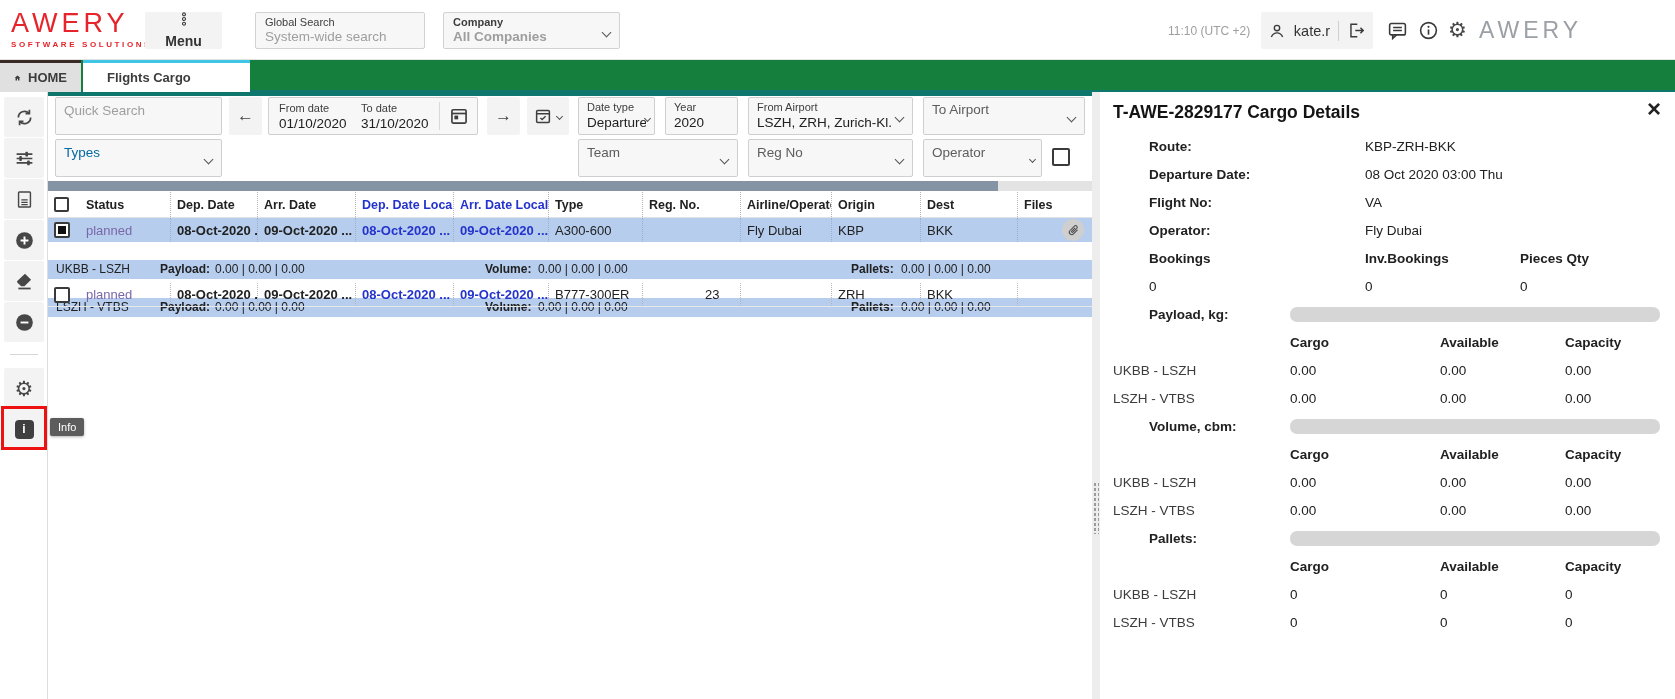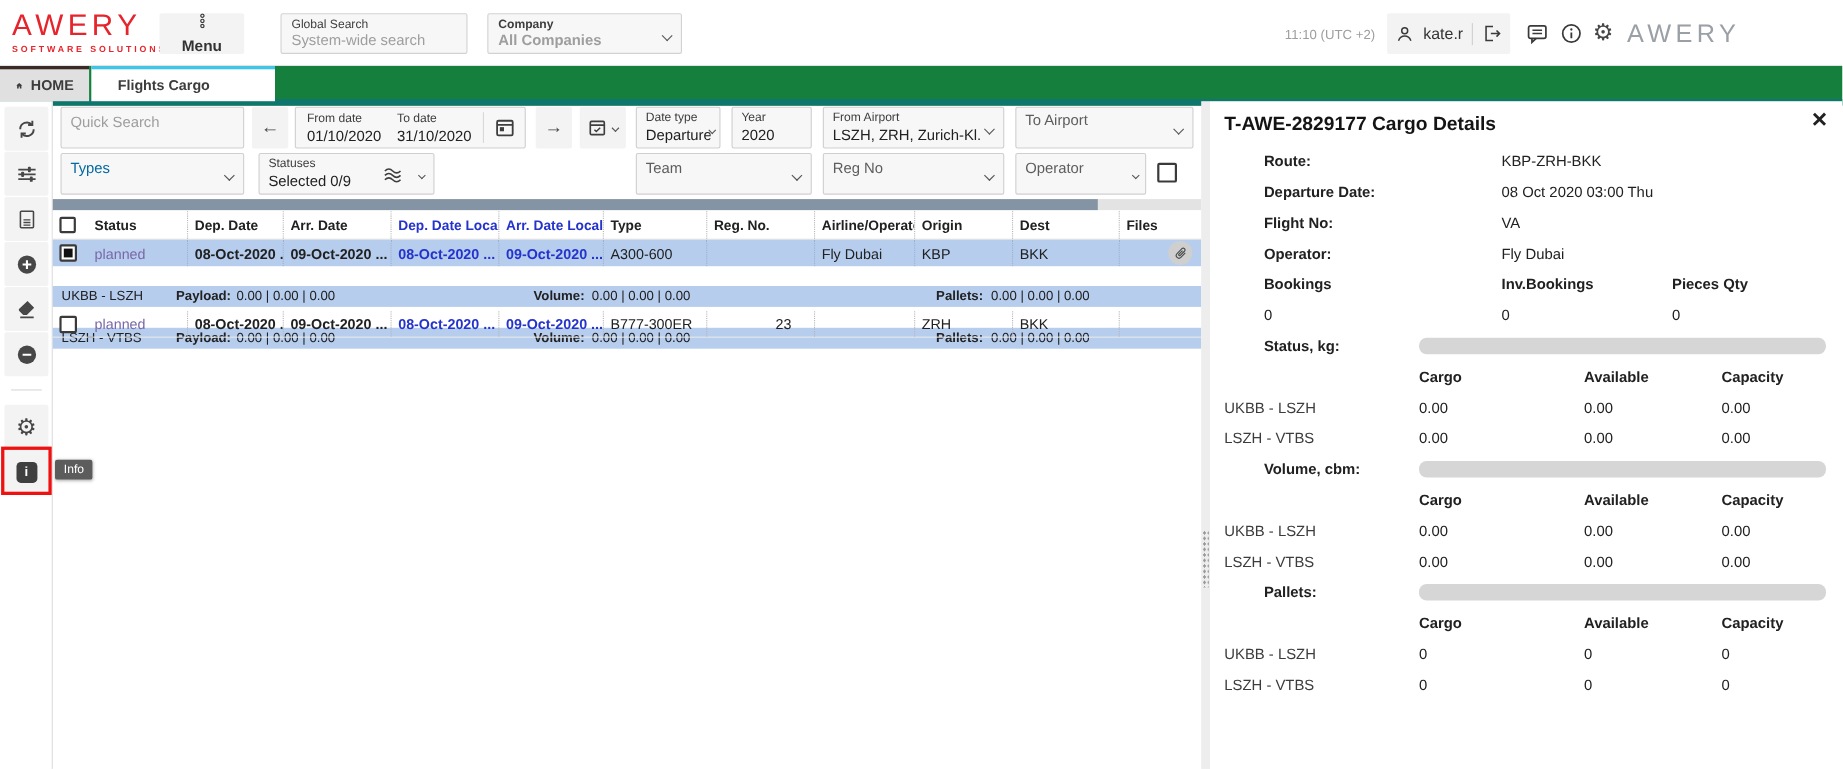--- a/index.html
+++ b/index.html
@@ -272,30 +272,20 @@
   <div class="abs ffield" style="left:875px; top:5px; width:162px;">
     <div class="flab" style="font-size:13.5px; color:#5d5d5d; margin-top:3px;">To Airport</div>
     <span class="chv abs" style="right:9px; top:16px;"></span>
   </div>
 
   <div class="abs ffield" style="left:7px; top:47px; width:167px;">
     <div class="phold" style="margin-top:2px; color:#0369a1;">Types</div>
     <span class="chv abs" style="right:9px; top:16px;"></span>
   </div>
 
-  <div class="abs ffield" style="left:187px; top:47px; width:160px;">
-    <div class="flab">Statuses</div>
-    <div class="fval">Selected 0/9</div>
-    <svg class="abs" style="right:28px; top:11px;" width="18" height="16" viewBox="0 0 20 18">
-      <path d="M2 5c2.6-2.6 5.4-2.6 8 0s5.4 2.6 8 0" fill="none" stroke="#3e3e3e" stroke-width="1.6"></path>
-      <path d="M2 9.5c2.6-2.6 5.4-2.6 8 0s5.4 2.6 8 0" fill="none" stroke="#3e3e3e" stroke-width="1.6"></path>
-      <path d="M2 14c2.6-2.6 5.4-2.6 8 0s5.4 2.6 8 0" fill="none" stroke="#3e3e3e" stroke-width="1.6"></path>
-    </svg>
-    <span class="chv sm abs" style="right:8px; top:17px;"></span>
-  </div>
 
 
   <div class="abs ffield" style="left:530px; top:47px; width:160px;">
     <div class="phold" style="margin-top:2px; color:#5d5d5d;">Team</div>
     <span class="chv abs" style="right:9px; top:16px;"></span>
   </div>
 
   <div class="abs ffield" style="left:700px; top:47px; width:165px;">
     <div class="phold" style="margin-top:2px; color:#5d5d5d;">Reg No</div>
     <span class="chv abs" style="right:9px; top:16px;"></span>
@@ -420,21 +410,21 @@
     <span class="st2 bold">Inv.Bookings</span>
     <span class="st3 bold">Pieces Qty</span>
   </div>
   <div class="prow" style="top:183px;">
     <span class="pl">0</span>
     <span class="st2">0</span>
     <span class="st3">0</span>
   </div>
 
   <div class="prow" style="top:211px;">
-    <span class="pl bold">Status, kg:</span>
+    <span class="pl bold">Payload, kg:</span>
     <span class="pbar"></span>
   </div>
   <div class="prow" style="top:239px;">
     <span class="col2 bold">Cargo</span>
     <span class="col3 bold">Available</span>
     <span class="col4 bold">Capacity</span>
   </div>
   <div class="prow" style="top:267px;">
     <span class="col1" style="color:#3c3c3c;">UKBB - LSZH</span>
     <span class="col2">0.00</span>

